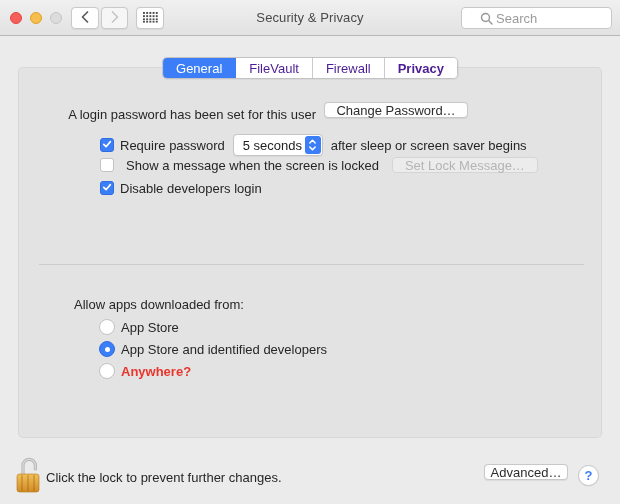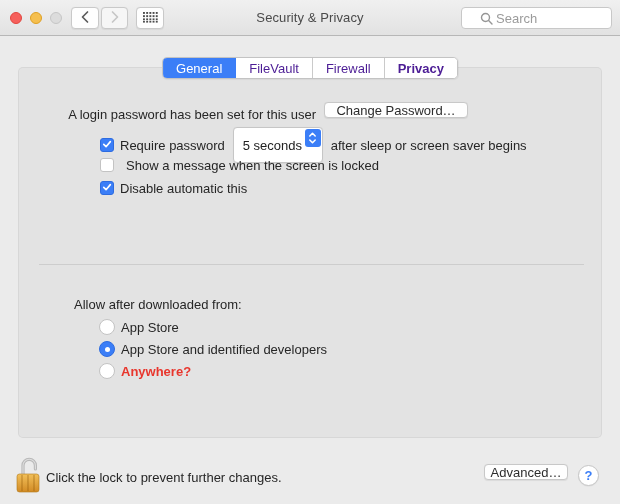--- a/index.html
+++ b/index.html
@@ -92,21 +92,21 @@
     width:16px; height:16px; border-radius:50%; flex:0 0 16px; position:relative;
   }
   .radio.unchecked { background:#fff; border:1px solid #c3c3c3; }
   .radio.checked { background:#3b7ef7; border:1px solid #2e6ce0; }
   .radio.checked::after {
     content:""; position:absolute; left:4.5px; top:4.5px;
     width:5px; height:5px; border-radius:50%; background:#fff;
   }
 
   .select {
-    width:90px; height:36px; background:#fff; border:1px solid #c6c6c6;
+    width:90px; height:22px; background:#fff; border:1px solid #c6c6c6;
     border-radius:4px; display:flex; align-items:center;
     position:relative; padding-left:9px; font-size:13px; color:#222;
     box-shadow:0 0.5px 1px rgba(0,0,0,0.06);
   }
   .select .stepper {
     position:absolute; right:1px; top:1px; width:16px; height:18px;
     background:#3b7ef7; border-radius:3px;
     display:flex; align-items:center; justify-content:center;
   }
 
@@ -219,36 +219,37 @@
           <path d="M1.8 10 L4.5 12.8 L7.2 10" fill="none" stroke="#fff" stroke-width="1.5" stroke-linecap="round" stroke-linejoin="round"></path>
         </svg>
       </span>
     </div>
     <label style="white-space:nowrap; margin-left:2px;">after sleep or screen saver begins</label>
   </div>
 
   <div class="abs row" style="left:100px; top:154px; height:22px; gap:12px;">
     <span class="checkbox unchecked"></span>
     <label style="white-space:nowrap;">Show a message when the screen is locked</label>
+    <div class="btn disabled" style="margin-left:1px;">Set Lock Message…</div>
   </div>
 
   <div class="abs row" style="left:100px; top:177px; height:22px; gap:6px;">
     <span class="checkbox checked">
       <span>
         <svg width="12" height="12" viewBox="0 0 14 14">
             <path d="M3.2 7.4 L5.9 10.1 L10.9 4.2" fill="none" stroke="#fff" stroke-width="1.9" stroke-linecap="round" stroke-linejoin="round"></path>
           </svg>
       </span>
     </span>
-    <label style="white-space:nowrap;">Disable automatic this</label>
+    <label style="white-space:nowrap;">Disable developers login</label>
   </div>
 
   <div class="abs divider"></div>
 
-  <div class="abs static-text" style="left:74px; top:297px;">Allow after downloaded from:</div>
+  <div class="abs static-text" style="left:74px; top:297px;">Allow apps downloaded from:</div>
 
   <div class="abs row" style="left:99px; top:317px; height:20px; gap:6px;">
     <span class="radio unchecked"></span>
     <label>App Store</label>
   </div>
 
   <div class="abs row" style="left:99px; top:339px; height:20px; gap:6px;">
     <span class="radio checked"></span>
     <label>App Store and identified developers</label>
   </div>

